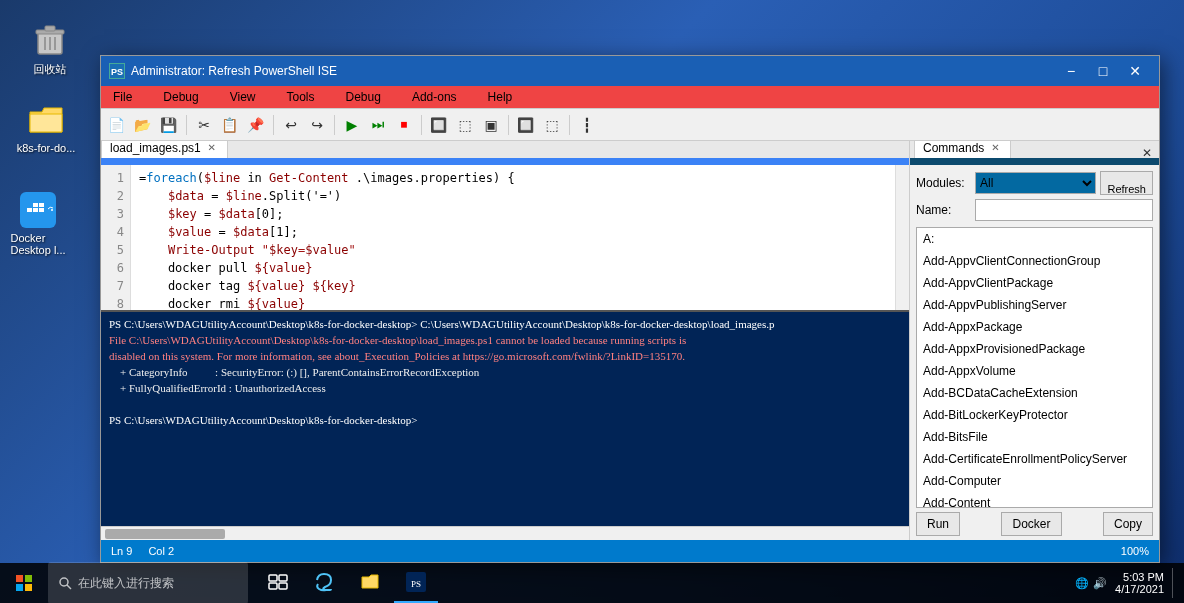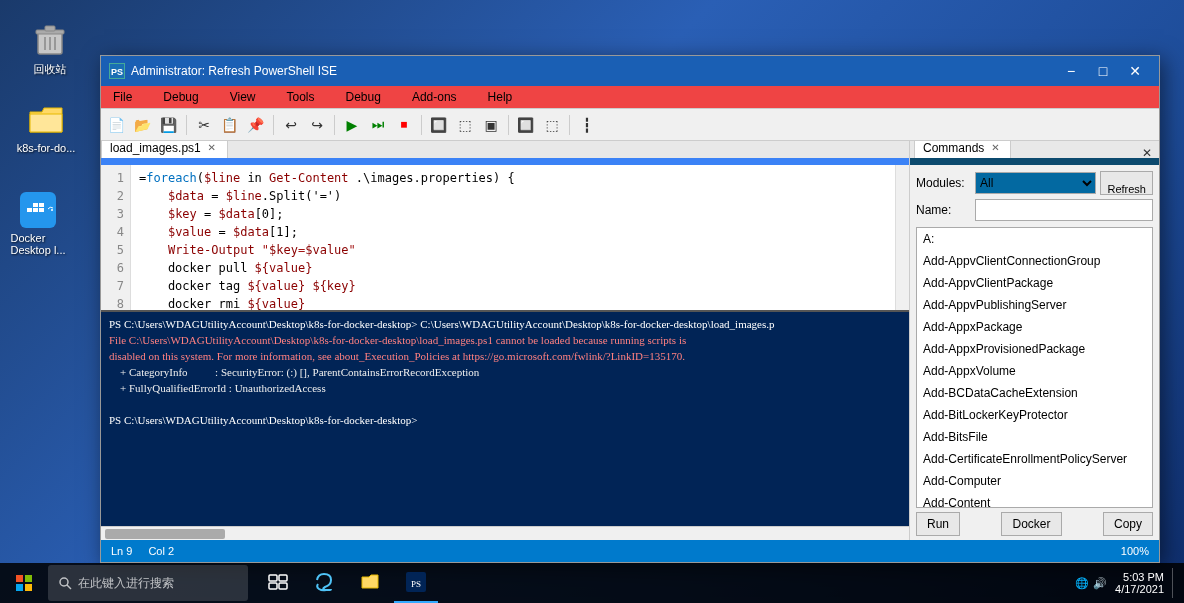--- a/index.html
+++ b/index.html
@@ -58,21 +58,21 @@
     }
     .taskbar-search {
       display: flex;
       align-items: center;
       background: rgba(255,255,255,0.15);
       border-radius: 3px;
       padding: 3px 10px;
       color: rgba(255,255,255,0.7);
       font-size: 12px;
       width: 200px;
-      height: 36px;
+      height: 42px;
     }
     .taskbar-search span { margin-left: 6px; }
     .taskbar-apps {
       display: flex;
       align-items: center;
       margin-left: 8px;
       gap: 2px;
     }
     .taskbar-app {
       width: 44px;

